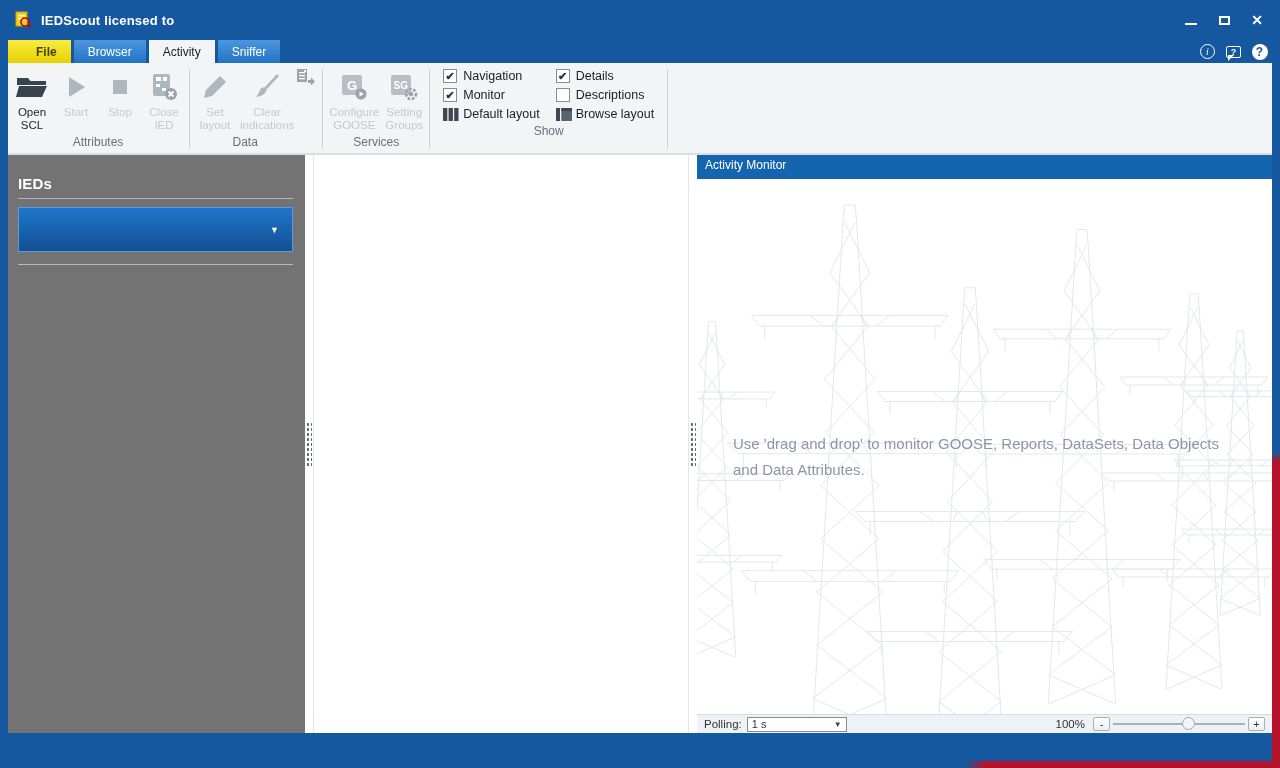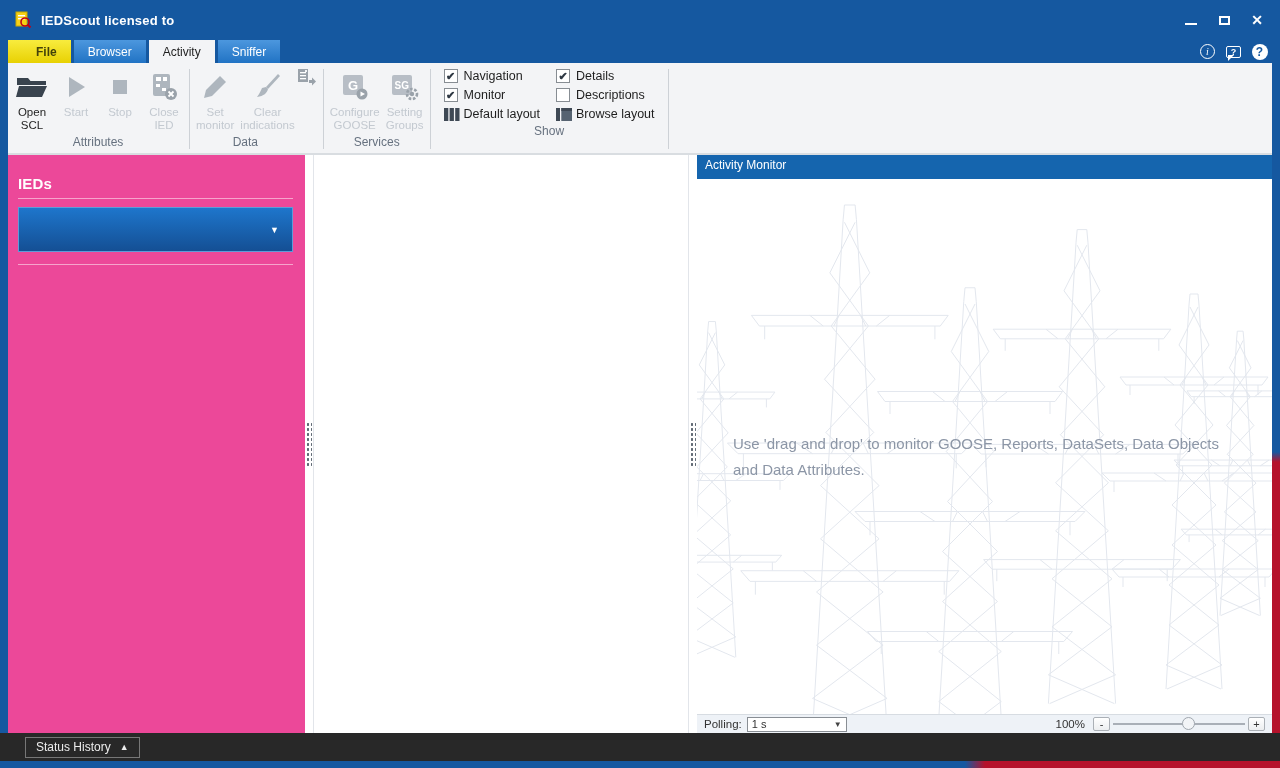--- a/index.html
+++ b/index.html
@@ -54,21 +54,21 @@
   .corner-ico { position:absolute; top:6px; right:4px; }
 
   .show-grid { display:grid; grid-template-columns:auto auto; gap:5px 16px; padding:6px 10px 0; }
   .cbrow { display:flex; align-items:center; gap:6px; font-size:12.5px; color:#1e1e1e; cursor:pointer; }
   .cbox { width:14px; height:14px; background:#fff; border:1px solid #878D93; font-size:11px; font-weight:bold;
           color:#2E3843; display:flex; align-items:center; justify-content:center; line-height:1; }
   .laybtn { display:flex; align-items:center; gap:4px; font-size:12.5px; color:#1e1e1e; cursor:pointer; }
 
   
   .main { position:absolute; top:155px; left:8px; right:8px; bottom:35px; display:flex; background:#fff; }
-  .sidebar { width:297px; background:#ec4899; color:#fff; padding:20px 12px 12px 10px; }
+  .sidebar { width:297px; background:#737373; color:#fff; padding:20px 12px 12px 10px; }
   .sidebar h2 { font-size:15px; font-weight:bold; letter-spacing:.2px; }
   .s-hr { border-top:1px solid rgba(255,255,255,.5); margin-top:6px; }
   .ied-dd { margin-top:8px; height:45px; border:1px solid #5E9BD8; background:linear-gradient(#1E76CC,#144F94);
             position:relative; cursor:pointer; }
   .ied-dd .arr { position:absolute; right:13px; top:50%; transform:translateY(-50%); font-size:9px; color:#fff; }
   .splitter { width:8px; background:#fff; position:relative; cursor:col-resize; }
   .splitter .grip { position:absolute; top:50%; left:1px; transform:translateY(-50%); width:6px; height:44px;
                     background-image:radial-gradient(circle,#5F6873 1.1px,transparent 1.3px); background-size:4px 5px; }
   .midpanel { flex:1; background:#fff; border-left:1px solid #E2E5EA; border-right:1px solid #E2E5EA; }
 
@@ -203,21 +203,21 @@
 
     <div class="rgroup" style="padding-right:22px;">
       <div class="rg-content">
         <div class="rbtn disabled">
           <div class="icon-area">
               <svg width="26" height="26" viewBox="0 0 26 26">
             <path d="M18 2 L24 8 L10 22 L2 24 L4 16 Z" fill="#AEB6BE"></path>
           </svg>
             </div>
           <div class="lbl">Set
-monitor</div>
+layout</div>
         </div>
         <div class="rbtn disabled">
           <div class="icon-area">
               <svg width="28" height="28" viewBox="0 0 28 28">
             <path d="M24 1 L26 3 L14 16 L12 14 Z" fill="#AEB6BE"></path>
             <path d="M12 14 L14 16 C13 20 10 23 3 24 C6 20 7 17 8 15 Z" fill="#AEB6BE"></path>
           </svg>
             </div>
           <div class="lbl">Clear
 indications</div>
@@ -362,19 +362,13 @@
         <div class="zbtn">-</div>
         <div class="zslider">
           <div class="track"></div>
           <div class="thumb"></div>
         </div>
         <div class="zbtn">+</div>
       </div>
     </div>
   </div>
 
-  <div class="statusbar">
-    <div class="sh-btn">
-      <span>Status History</span>
-      <span class="arr">▲</span>
-    </div>
-  </div>
 </div>
 
 </body></html>

